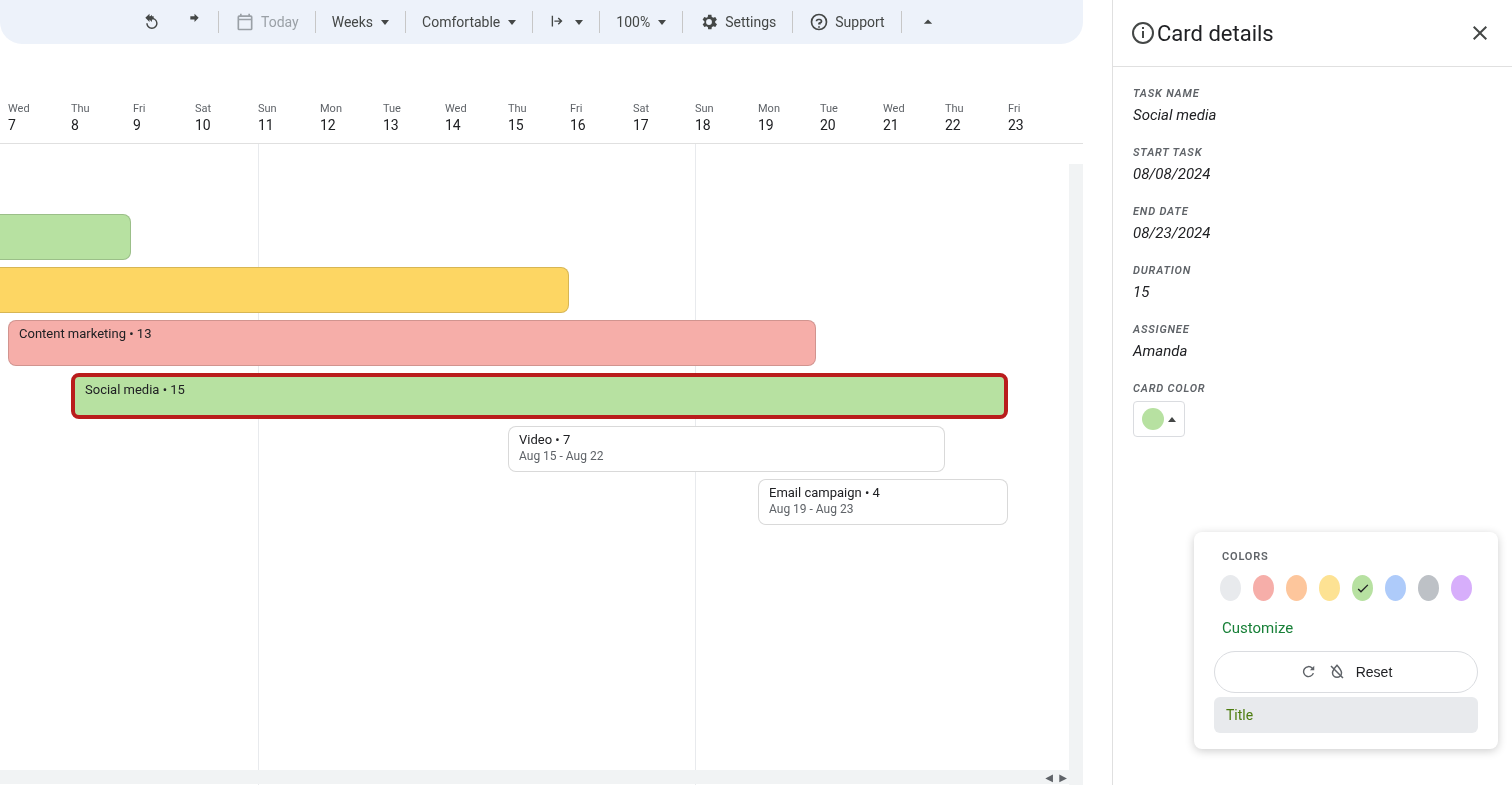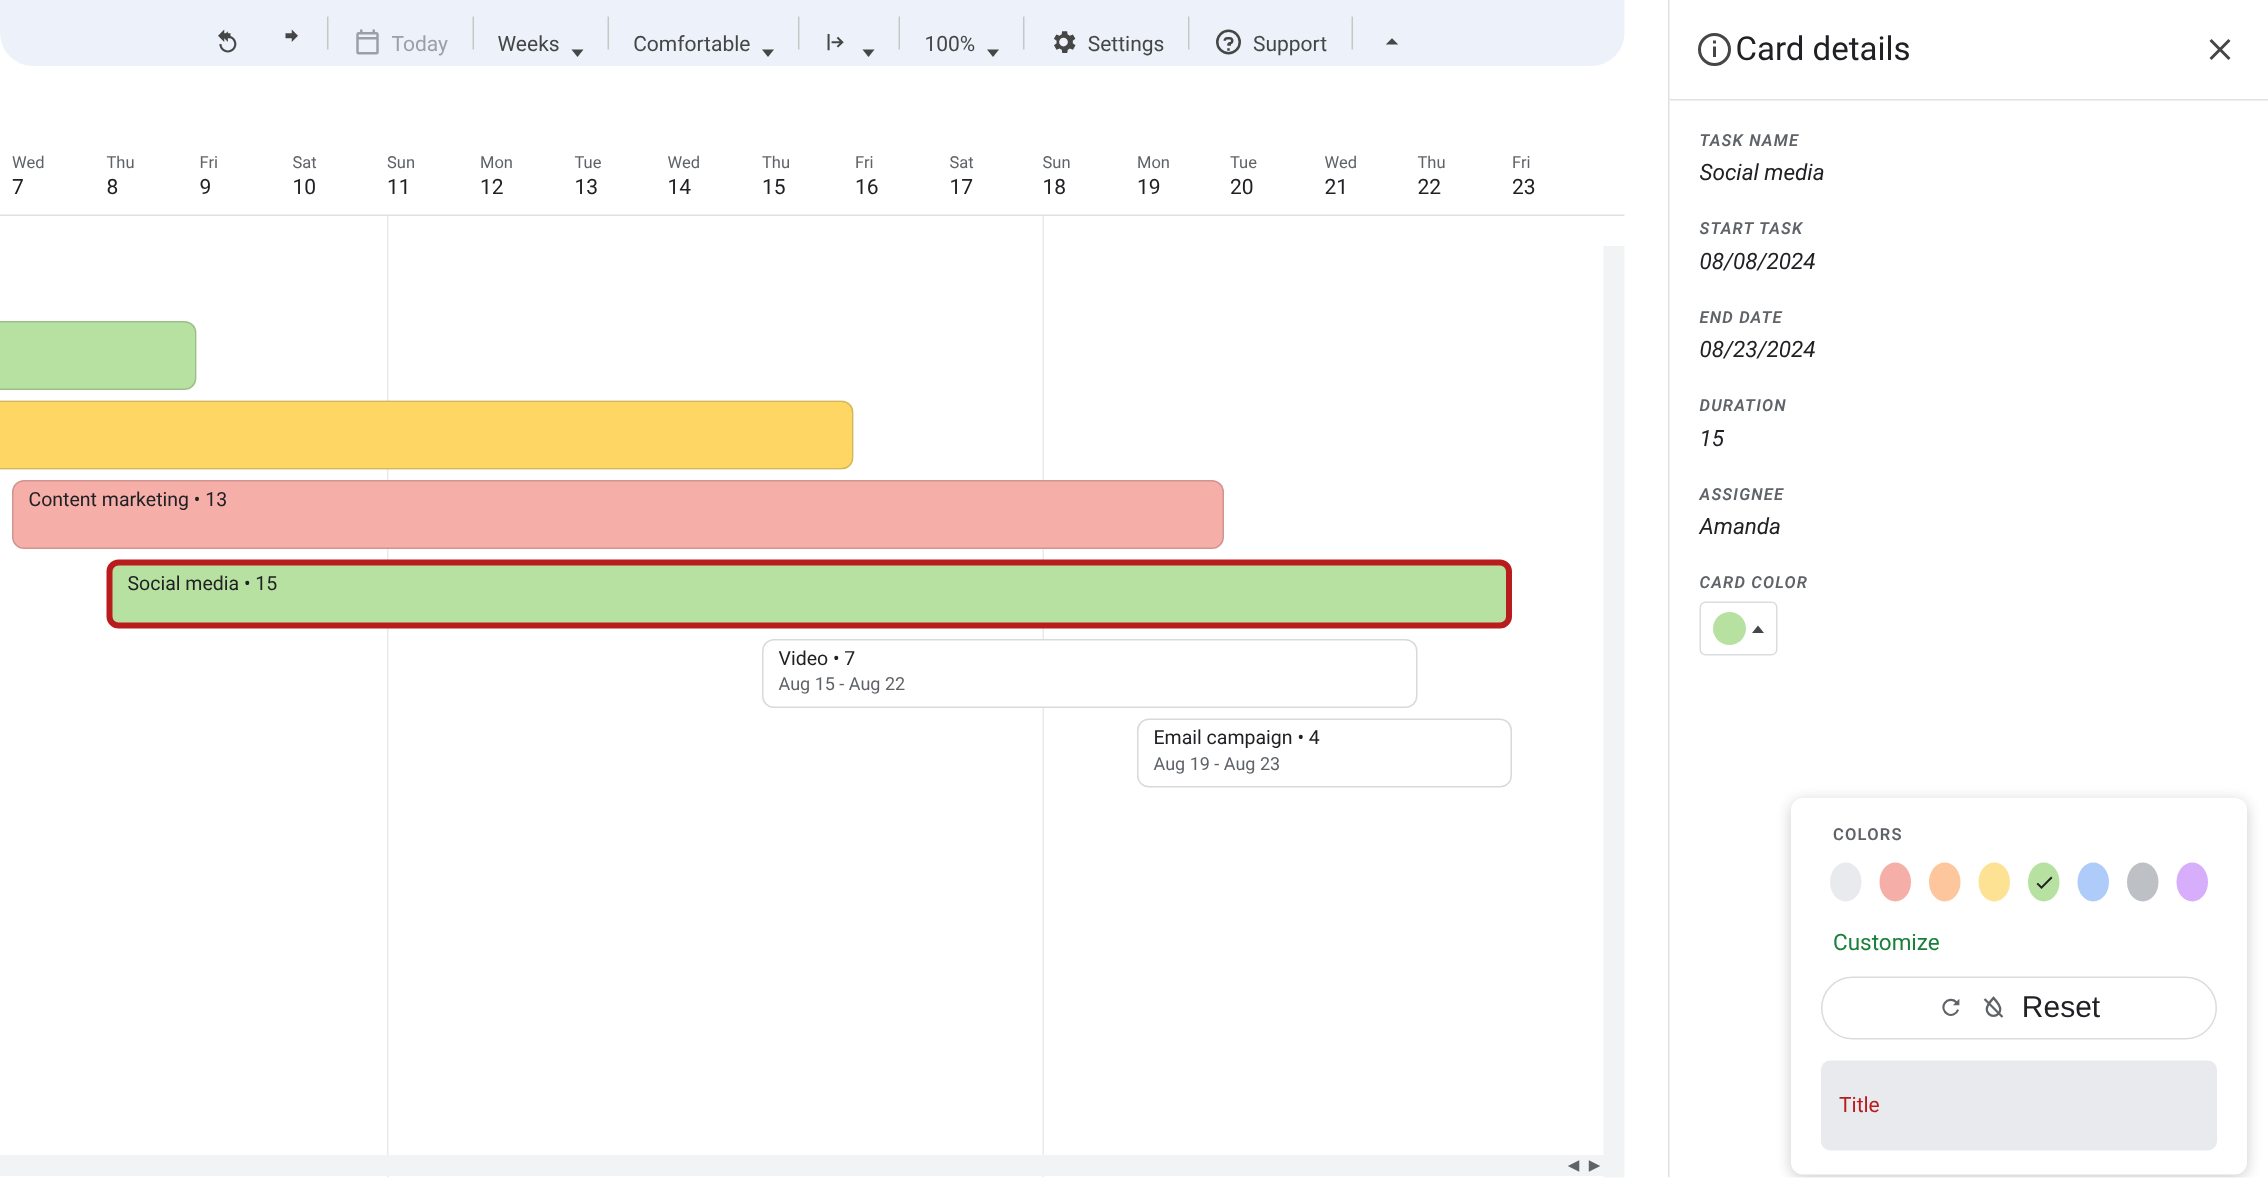--- a/index.html
+++ b/index.html
@@ -24,21 +24,21 @@
   border-radius: 0 0 22px 22px;
   display: flex;
   align-items: center;
   padding: 0 12px;
 }
 .tb-group { display: flex; align-items: center; }
 .tb-btn {
   height: 32px;
   padding: 0 10px;
   display: flex;
-  align-items: flex-end;
+  align-items: center;
   gap: 6px;
   border-radius: 4px;
   cursor: pointer;
   color: #444746;
   font-size: 14px;
 }
 .tb-icon { width: 20px; height: 20px; fill: #444746; display:inline-block; }
 .tb-divider { width: 1px; height: 22px; background: #c7c7c7; margin: 0 6px; }
 .tb-disabled { color: #9aa0a6; }
 .tb-disabled .tb-icon { fill: #9aa0a6; }
@@ -189,31 +189,31 @@
   display:inline-block;
 }
 .reset-btn {
   width: 100%;
   height: 42px;
   border: 1px solid #dadce0;
   border-radius: 22px;
   background: #fff;
   display:flex; align-items:center; justify-content:center;
   gap: 10px;
-  font-size: 20px;
+  font-size: 14px;
   color: #202124;
   cursor:pointer;
-  margin-bottom: 14px;
+  margin-bottom: 4px;
 }
 .title-row {
   background: #e8eaed;
   border-radius: 6px;
-  padding: 22px 12px;
+  padding: 10px 12px;
   font-size: 14px;
-  color: #b91c1c;
+  color: #4d7c0f;
 }
 .info-icon { width:24px; height:24px; }
 .info-icon circle { fill:none; stroke:#444746; stroke-width:2; }
 </style>
 </head>
 <body>
 
 <div class="toolbar">
   <div class="tb-group" style="margin-left:120px;">
     <div class="tb-btn">

